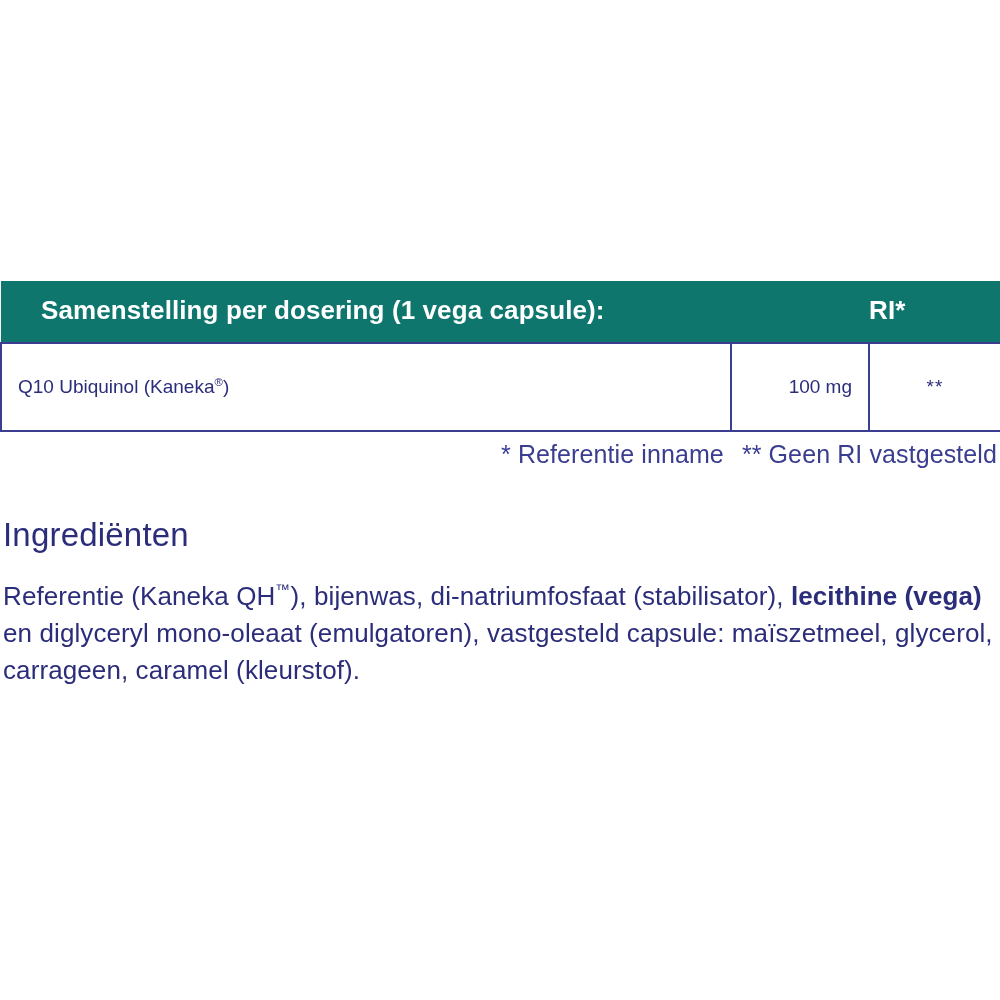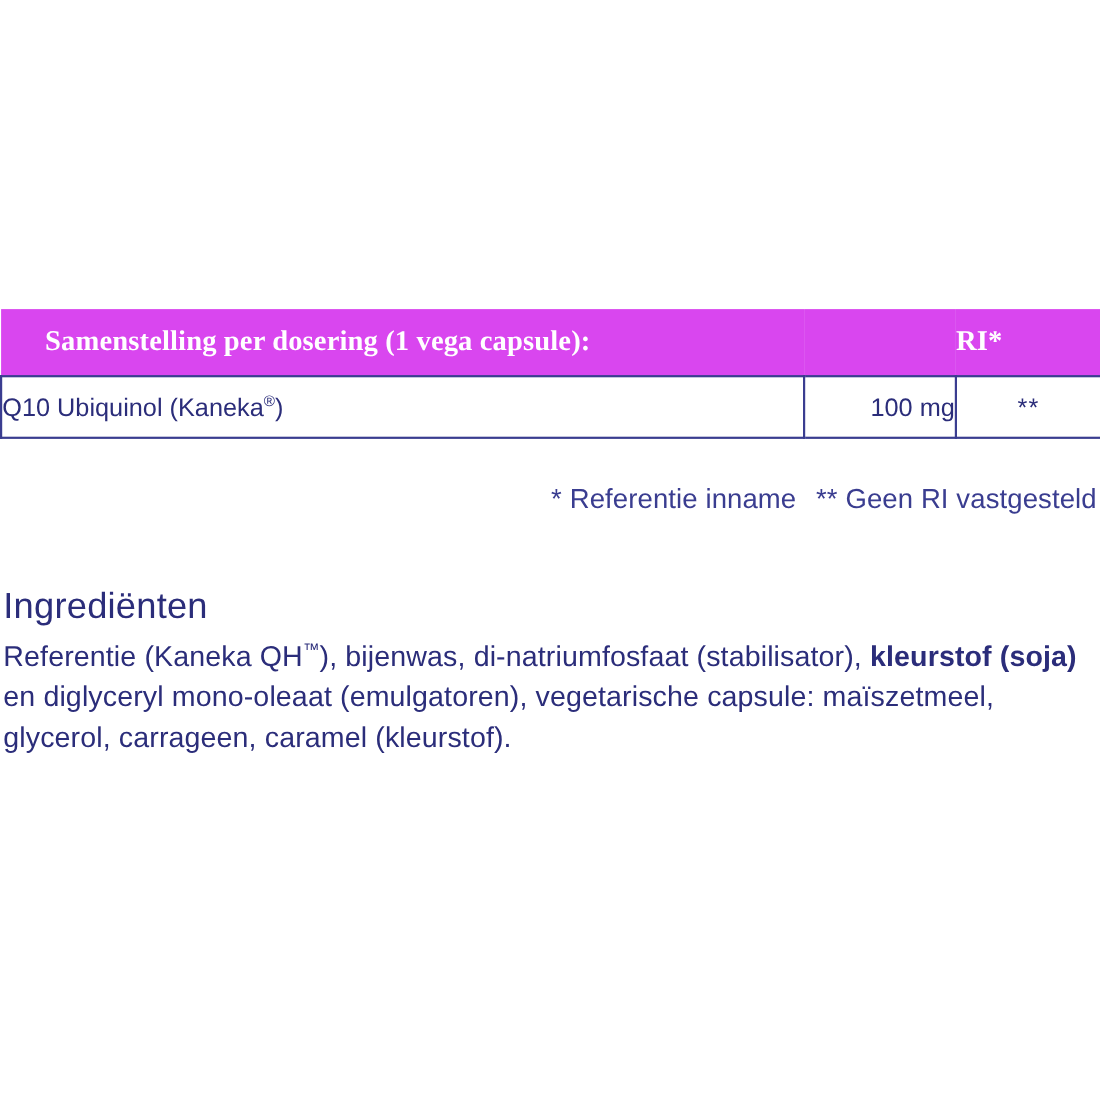--- a/index.html
+++ b/index.html
@@ -28,43 +28,42 @@
     width: 1000px;
   }
 
   .table {
     width: 100%;
     border-collapse: collapse;
     table-layout: fixed;
   }
 
   .table .header-row td {
-    background: #d946ef;
+    background: #0f766e;
     color: #ffffff;
     font-size: 26px;
     font-weight: 600;
     padding: 14px 0 16px 0;
     letter-spacing: 0.1px;
     border: none;
-    font-family: Liberation Serif, serif;
   }
 
   .table .header-row td.h-title { padding-left: 40px; }
   .table .header-row td.h-amount { }
   .table .header-row td.h-ri {
     text-align: left;
     padding-right: 20px;
   }
 
   .table .data-row td {
     border: 2px solid #3a3d90;
-    font-size: 23px;
+    font-size: 19px;
     color: #2b2d7a;
     height: 54px;
-    padding: 0;
+    padding: 16px;
   }
 
   .cell-name {
     padding-left: 31px;
   }
   .cell-amount {
     text-align: right;
   }
   .cell-ri {
     text-align: center;
@@ -96,21 +95,20 @@
 
   
   .ingredients-heading {
     position: absolute;
     top: 516px;
     left: 3px;
     font-size: 33px;
     color: #2b2d7a;
     font-weight: 400;
     letter-spacing: 0.2px;
-    margin-top: 16px;
   }
 
   .ingredients-body {
     position: absolute;
     top: 578px;
     left: 3px;
     width: 992px;
     font-size: 26px;
     line-height: 1.42;
     color: #2b2d7a;
@@ -153,17 +151,17 @@
   </div>
 
   <div class="footnote">
     <span>* Referentie inname</span><span class="fn-gap"></span><span>** Geen RI vastgesteld</span>
   </div>
 
   <div class="ingredients-heading">Ingrediënten</div>
 
   <div class="ingredients-body">
     <span>Referentie (Kaneka QH</span><sup class="tm">™</sup><span>), bijenwas, di-natriumfosfaat (stabilisator),</span>
-    <b>kleurstof (soja)</b><span> en diglyceryl mono-oleaat (emulgatoren), vegetarische</span>
+    <b>lecithine (vega)</b><span> en diglyceryl mono-oleaat (emulgatoren), vastgesteld</span>
     <span>capsule: maïszetmeel, glycerol, carrageen, caramel (kleurstof).</span>
   </div>
 
 </div>
 
 </body></html>

